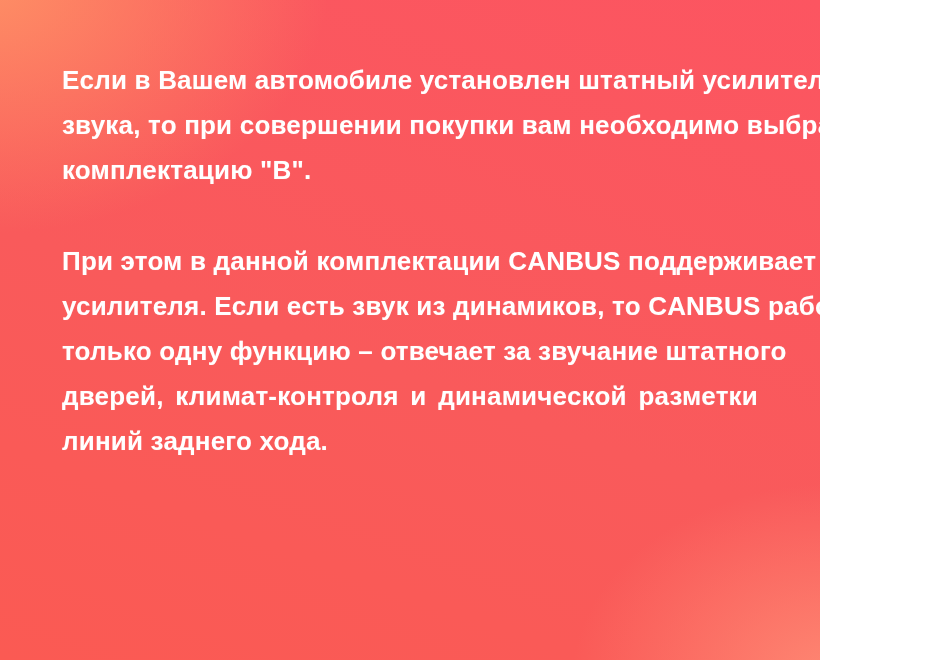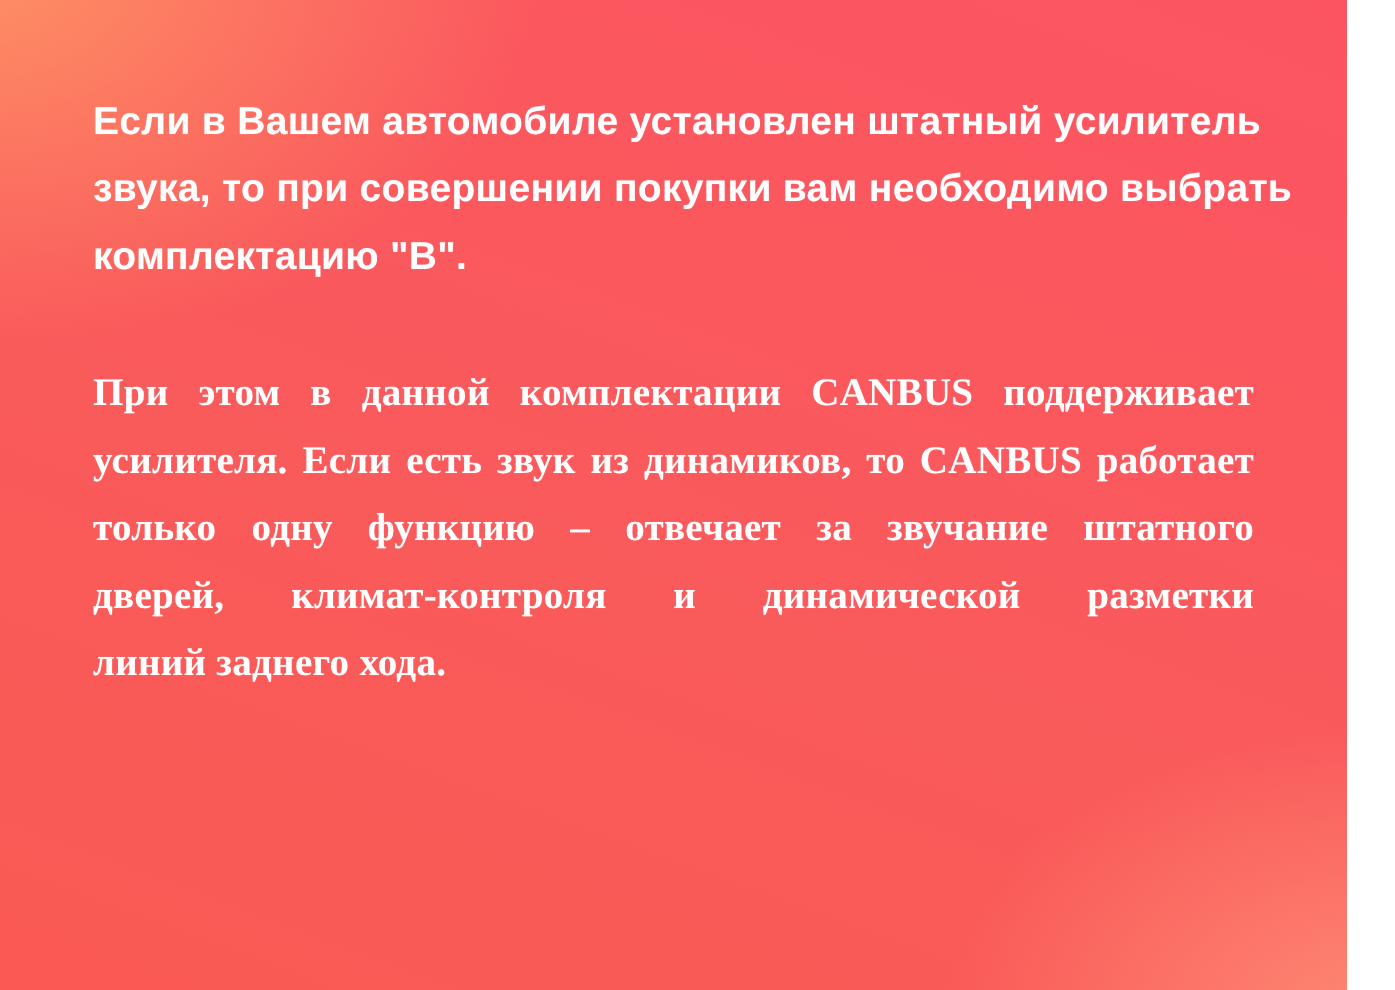--- a/index.html
+++ b/index.html
@@ -6,21 +6,21 @@
       margin: 0;
       padding: 0;
     }
     body {
       width: 930px;
       height: 660px;
       overflow: hidden;
     }
     .canvas {
       position: relative;
-      width: 898px;
+      width: 820px;
       height: 660px;
       box-sizing: border-box;
       background:
         radial-gradient(ellipse 68% 62% at -2% -3%, #fe9065 0%, rgba(254,144,101,0) 62%),
         radial-gradient(ellipse 52% 48% at 102% 103%, #fe8873 0%, rgba(254,136,115,0) 62%),
         linear-gradient(200deg, #fc5561 0%, #f95a5b 55%, #fb5a53 100%);
       font-family: "Liberation Sans", sans-serif;
     }
     .text-block {
       box-sizing: border-box;
@@ -28,21 +28,20 @@
       color: #ffffff;
       font-weight: bold;
       font-size: 26px;
       line-height: 45px;
     }
     .para {
       margin: 0 0 46px 0;
     }
     .para:last-child {
       margin-bottom: 0;
-      font-family: Liberation Serif, serif;
     }
     .line {
       white-space: nowrap;
       text-align: justify;
       text-align-last: justify;
       letter-spacing: 0.2px;
       text-shadow: 0 0 1px rgba(255,255,255,0.25);
     }
     .line.short {
       text-align: left;

